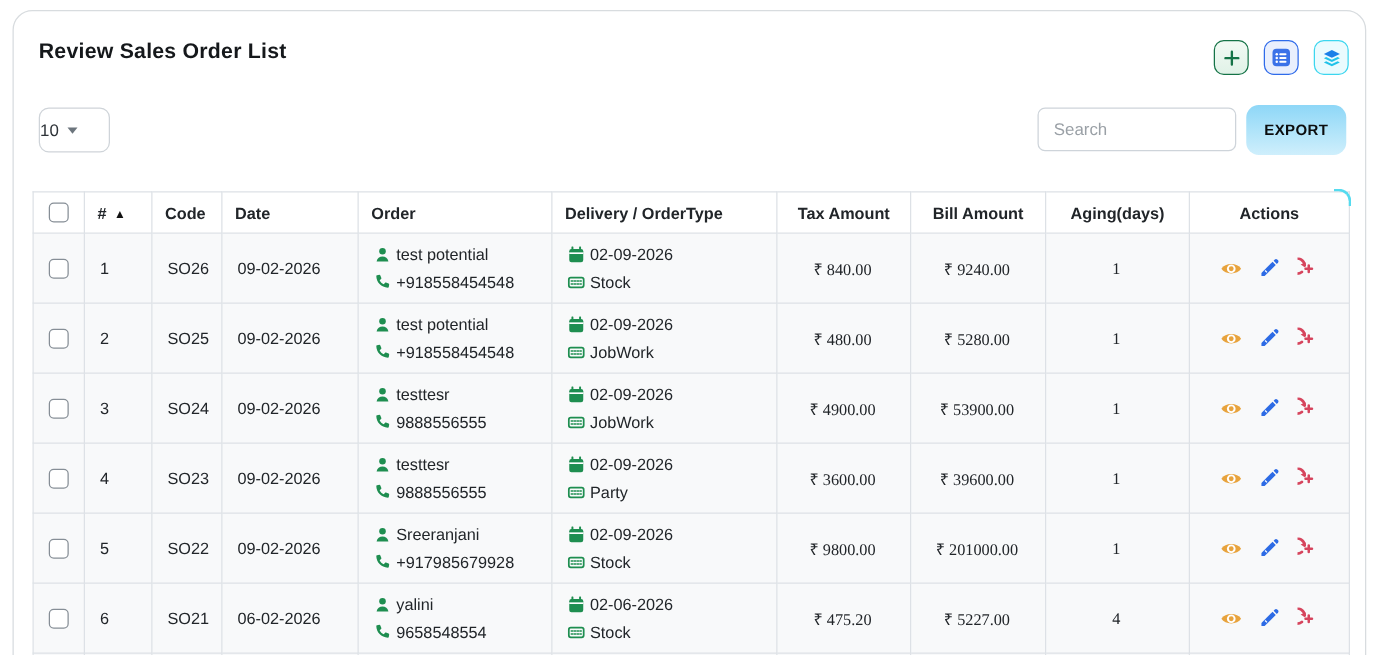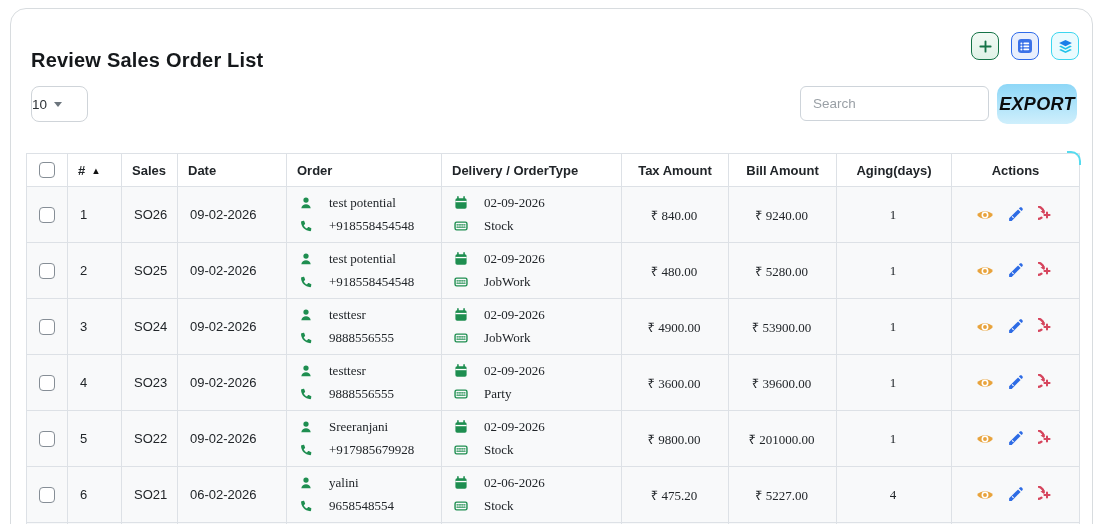--- a/index.html
+++ b/index.html
@@ -1,48 +1,48 @@
 <!DOCTYPE html>
 <html><head>
 <meta charset="utf-8">
 <style>
   * { margin:0; padding:0; box-sizing:border-box; }
   body { background:#fff; font-family:"Liberation Sans","DejaVu Sans",sans-serif; }
   .viewport { position:relative; width:1100px; height:524px; background:#ffffff; overflow:hidden; }
   .card { position:absolute; left:10px; top:8px; width:1083px; height:560px;
           background:#fff; border:1px solid #d8dcdf; border-radius:16px; }
 
-  .page-title { position:absolute; left:20px; top:40px; font-size:20px; font-weight:700;
+  .page-title { position:absolute; left:20px; top:22px; font-size:17px; font-weight:700;
                 color:#15181b; letter-spacing:.2px; }
 
   .header-buttons { position:absolute; top:23px; right:13px; display:flex; gap:12px; }
   .hbtn { width:28px; height:28px; border-radius:8px; display:flex; align-items:center;
           justify-content:center; cursor:pointer; }
   .hbtn.green { background:linear-gradient(180deg,#f2faf4,#e0f2e7); border:1.6px solid #157347; }
   .hbtn.blue  { background:#e9effd; border:1.6px solid #2f6bea; }
   .hbtn.cyan  { background:#eafbfe; border:1.6px solid #3cd6ef; }
   .hbtn svg { display:block; }
 
   .per-page { position:absolute; left:20px; top:77px; width:57px; height:36px;
               border:1px solid #cfd4d9; border-radius:8px; background:#fff;
               display:flex; align-items:center; justify-content:flex-start; gap:7px;
               font-size:13.5px; color:#2e3338; cursor:pointer; }
   .caret { width:0; height:0; border-left:4.5px solid transparent; border-right:4.5px solid transparent;
            border-top:5.5px solid #6c757d; }
 
-  .search-input { position:absolute; right:103px; top:77px; width:189px; height:35px;
+  .search-input { position:absolute; right:103px; top:77px; width:159px; height:35px;
                   border:1px solid #ced4da; border-radius:6px; padding:14px 12px;
                   font-size:13.5px; color:#333; font-family:inherit; outline:none; }
   .search-input::placeholder { color:#9aa0a6; }
 
   .export-btn { position:absolute; right:15px; top:75px; width:80px; height:40px;
                 border:none; border-radius:10px; cursor:pointer;
                 background:linear-gradient(180deg,#8ed7f7 0%,#cfeffc 100%);
-                font-family:inherit; font-size:18px; font-weight:700; color:#0b0d0e;
-                letter-spacing:.3px;font-style:italic; }
+                font-family:inherit; font-size:12px; font-weight:700; color:#0b0d0e;
+                letter-spacing:.3px; }
 
   .table-wrap { position:absolute; left:15px; top:144px; width:1053px; }
   .corner-accent { position:absolute; top:-2px; right:-2px; width:14px; height:14px;
                    border-top:2.5px solid #55dbef; border-right:2.5px solid #55dbef;
                    border-top-right-radius:10px; pointer-events:none; }
   table { border-collapse:collapse; table-layout:fixed; width:1053px;
           font-size:13px; color:#212529; }
   th, td { border:1px solid #dde1e6; }
   thead th { background:#ffffff; height:33px; font-weight:700; font-size:13px;
              padding:0 10px; white-space:nowrap; }
@@ -50,21 +50,21 @@
   .al { text-align:left; } .ar { text-align:center; } .ac { text-align:center; }
   td.ar { padding-right:14px;font-family:Liberation Serif, serif; }
 
   .cbx { appearance:none; -webkit-appearance:none; width:16px; height:16px;
          border:1.6px solid #868e96; border-radius:4px; background:#fff;
          cursor:pointer; display:block; margin:0 auto; }
 
   .sort-tri { font-size:9.5px; margin-left:6px; color:#111; position:relative; top:-1px; }
 
   .lines { display:flex; flex-direction:column; gap:7px; }
-  .line { display:flex; align-items:center; gap:16px;font-family:Liberation Serif, serif; }
+  .line { display:flex; align-items:center; gap:4px; }
   .ic { width:14px; height:14px; flex:0 0 14px; display:flex; align-items:center; }
   .ic svg { display:block; }
 
   .actions { display:flex; align-items:center; justify-content:center; gap:13px; }
   .act { width:18px; height:18px; cursor:pointer; display:flex; align-items:center; }
   .act svg { display:block; }
 </style>
 </head>
 <body>
 
@@ -130,21 +130,21 @@
           <col style="width:128px">
         </colgroup>
         <thead>
           <tr>
             <th class="ac">
               <input type="checkbox" class="cbx" style="">
             </th>
             <th class="al">
               <span>#</span><span class="sort-tri">▲</span>
             </th>
-            <th class="al">Sales</th>
+            <th class="al">Code</th>
             <th class="al">Date</th>
             <th class="al">Order</th>
             <th class="al">Delivery / OrderType</th>
             <th class="ar">Tax Amount</th>
             <th class="ar">Bill Amount</th>
             <th class="ar">Aging(days)</th>
             <th class="ac">Actions</th>
           </tr>
         </thead>
         <tbody>

